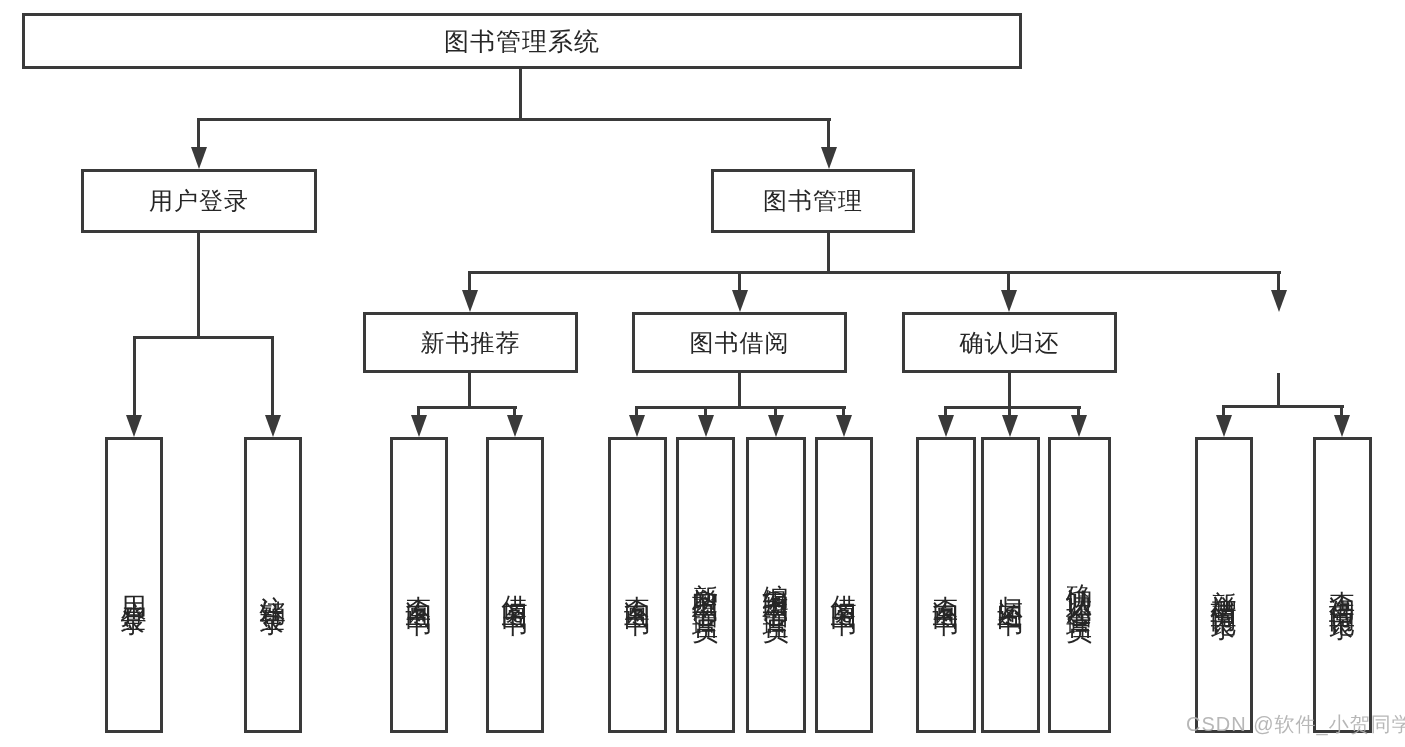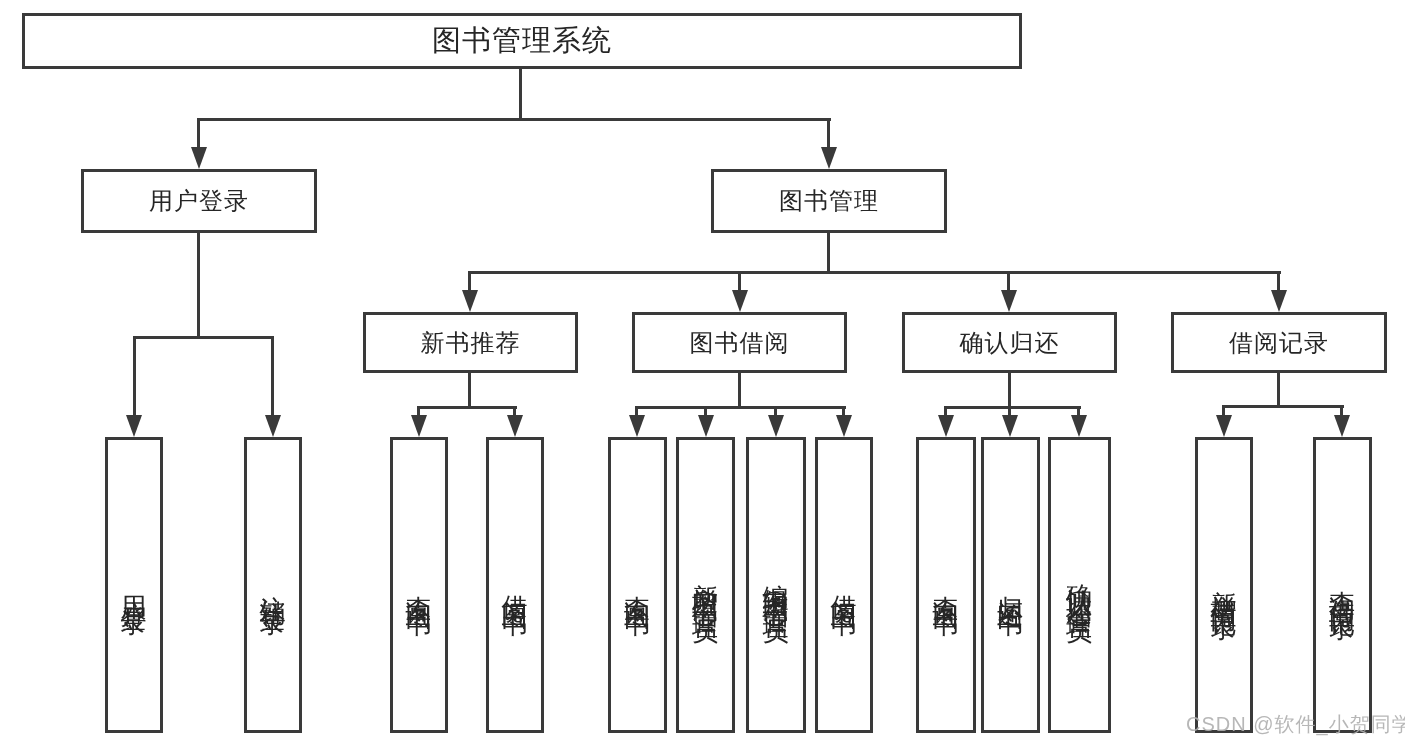--- a/index.html
+++ b/index.html
@@ -5,21 +5,21 @@
   html,body{margin:0;padding:0;background:#ffffff;}
   .stage{
     position:relative;width:1405px;height:747px;background:#ffffff;overflow:hidden;
     font-family:"Liberation Sans","DejaVu Sans",sans-serif;color:#262626;
   }
   .box{
     position:absolute;box-sizing:border-box;border:3px solid #3a3a3a;background:#ffffff;
     display:flex;align-items:center;justify-content:center;
   }
   .hlabel{font-size:24px;letter-spacing:1px;white-space:nowrap;}
-  .root .hlabel{font-size:29px;}
+  .root .hlabel{font-size:25px;}
   .vbox .vlabel{
     writing-mode:vertical-rl;text-orientation:mixed;
     font-size:26px;line-height:1;letter-spacing:5px;white-space:nowrap;
   }
   .vl{position:absolute;width:3px;background:#3a3a3a;}
   .hl{position:absolute;height:3px;background:#3a3a3a;}
   .arr{
     position:absolute;width:0;height:0;
     border-left:8px solid transparent;border-right:8px solid transparent;
     border-top:22px solid #3a3a3a;
@@ -41,21 +41,21 @@
   <div class="vl" style="left:519px;top:67px;height:51px"></div>
   <div class="hl" style="left:197px;top:118px;width:634px"></div>
   <div class="vl" style="left:197px;top:118px;height:32px"></div>
   <div class="arr" style="left:191px;top:147px"></div>
   <div class="vl" style="left:827px;top:118px;height:32px"></div>
   <div class="arr" style="left:821px;top:147px"></div>
 
   <div class="box" style="left:81px;top:169px;width:236px;height:64px">
     <span class="hlabel">用户登录</span>
   </div>
-  <div class="box" style="left:711px;top:169px;width:236px;height:64px">
+  <div class="box" style="left:711px;top:169px;width:204px;height:64px">
     <span class="hlabel">图书管理</span>
   </div>
 
   <div class="vl" style="left:197px;top:233px;height:103px"></div>
   <div class="hl" style="left:133px;top:336px;width:141px"></div>
   <div class="vl" style="left:133px;top:336px;height:82px"></div>
   <div class="arr" style="left:126px;top:415px"></div>
   <div class="vl" style="left:271px;top:336px;height:82px"></div>
   <div class="arr" style="left:265px;top:415px"></div>
 
@@ -71,23 +71,20 @@
   <div class="arr" style="left:1271px;top:290px"></div>
 
   <div class="box" style="left:363px;top:312px;width:215px;height:61px">
     <span class="hlabel">新书推荐</span>
   </div>
   <div class="box" style="left:632px;top:312px;width:215px;height:61px">
     <span class="hlabel">图书借阅</span>
   </div>
   <div class="box" style="left:902px;top:312px;width:215px;height:61px">
     <span class="hlabel">确认归还</span>
-  </div>
-  <div class="box" style="left:1171px;top:312px;width:216px;height:61px">
-    <span class="hlabel">借阅记录</span>
   </div>
 
   <div class="vl" style="left:468px;top:373px;height:33px"></div>
   <div class="hl" style="left:417px;top:406px;width:100px"></div>
   <div class="vl" style="left:417px;top:406px;height:12px"></div>
   <div class="arr" style="left:411px;top:415px"></div>
   <div class="vl" style="left:513px;top:406px;height:12px"></div>
   <div class="arr" style="left:507px;top:415px"></div>
 
   <div class="vl" style="left:738px;top:373px;height:33px"></div>

